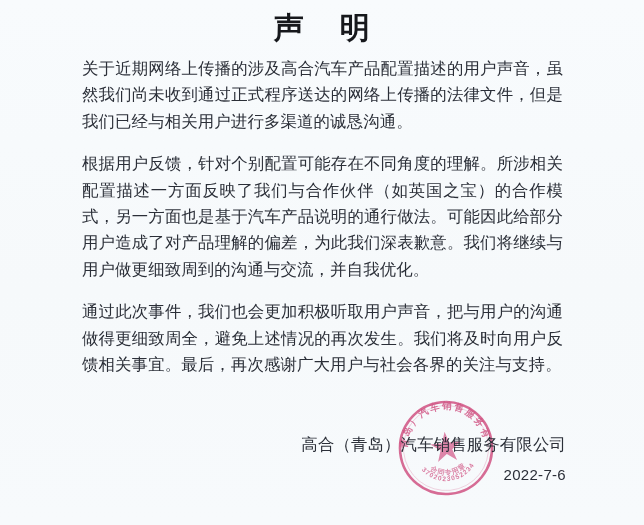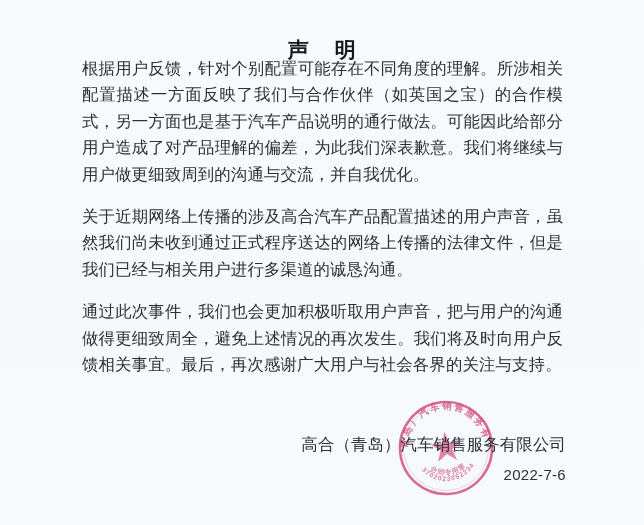--- a/index.html
+++ b/index.html
@@ -20,27 +20,26 @@
     background: linear-gradient(180deg, #f8fbfd 0%, #f6f9fb 55%, #f7fafc 100%);
     box-sizing: border-box;
   }
   
   #doc-title {
     position: absolute;
     top: 8px;
     left: 0;
     width: 644px;
     text-align: center;
-    font-size: 21px;
+    font-size: 30px;
     font-weight: 700;
     letter-spacing: 0.5px;
     color: #16181c;
     white-space: pre;
     font-family: "Liberation Sans", "DejaVu Sans", sans-serif;
-    margin-top: 28px;
   }
   
   #body-copy {
     position: absolute;
     left: 82px;
     top: 55px;
     width: 481px;
   }
   .para {
     font-size: 16.4px;
@@ -94,22 +93,22 @@
   #company-seal svg { display: block; width: 100px; height: 100px; }
 </style>
 </head>
 <body>
 
 <div id="statement-page">
 
   <div id="doc-title">声    明</div>
 
   <div id="body-copy">
+    <p class="para">关于近期网络上传播的涉及高合汽车产品配置描述的用户声音，虽然我们尚未收到通过正式程序送达的网络上传播的法律文件，但是我们已经与相关用户进行多渠道的诚恳沟通。</p>
     <p class="para">根据用户反馈，针对个别配置可能存在不同角度的理解。所涉相关配置描述一方面反映了我们与合作伙伴（如英国之宝）的合作模式，另一方面也是基于汽车产品说明的通行做法。可能因此给部分用户造成了对产品理解的偏差，为此我们深表歉意。我们将继续与用户做更细致周到的沟通与交流，并自我优化。</p>
-    <p class="para">关于近期网络上传播的涉及高合汽车产品配置描述的用户声音，虽然我们尚未收到通过正式程序送达的网络上传播的法律文件，但是我们已经与相关用户进行多渠道的诚恳沟通。</p>
     <p class="para">通过此次事件，我们也会更加积极听取用户声音，把与用户的沟通做得更细致周全，避免上述情况的再次发生。我们将及时向用户反馈相关事宜。最后，再次感谢广大用户与社会各界的关注与支持。</p>
   </div>
 
   <div id="company-seal">
     <svg viewBox="0 0 100 100" xmlns="http://www.w3.org/2000/svg">
       <defs>
         <path id="ringPathTop" d="M 50,50 m -39,0 a 39,39 0 1,1 78,0" fill="none"></path>
         <path id="ringPathBottom" d="M 50,50 m -33,0 a 33,33 0 1,0 66,0" fill="none"></path>
         <path id="ringPathMid" d="M 50,50 m -27,0 a 27,27 0 1,0 54,0" fill="none"></path>
       </defs>

